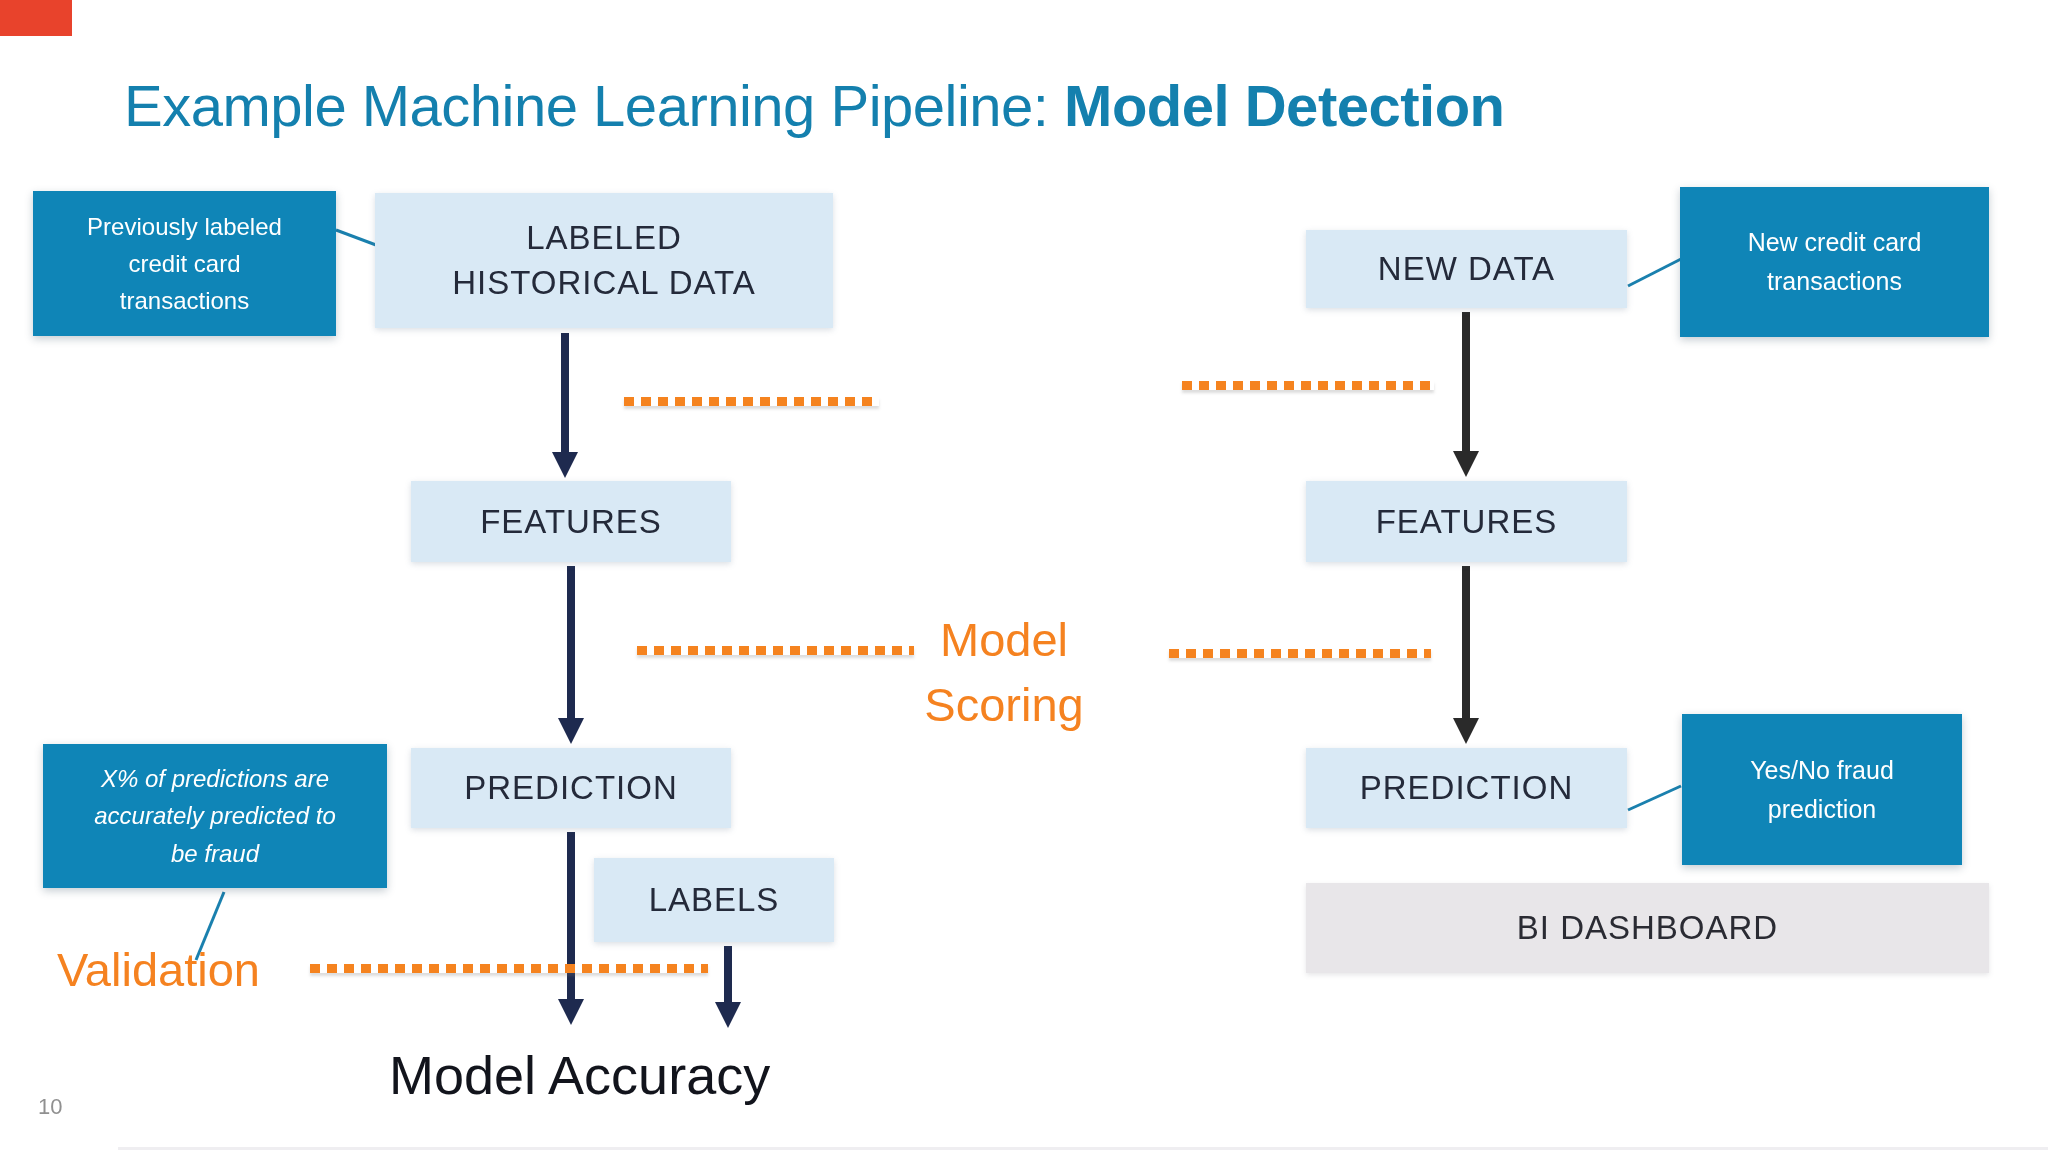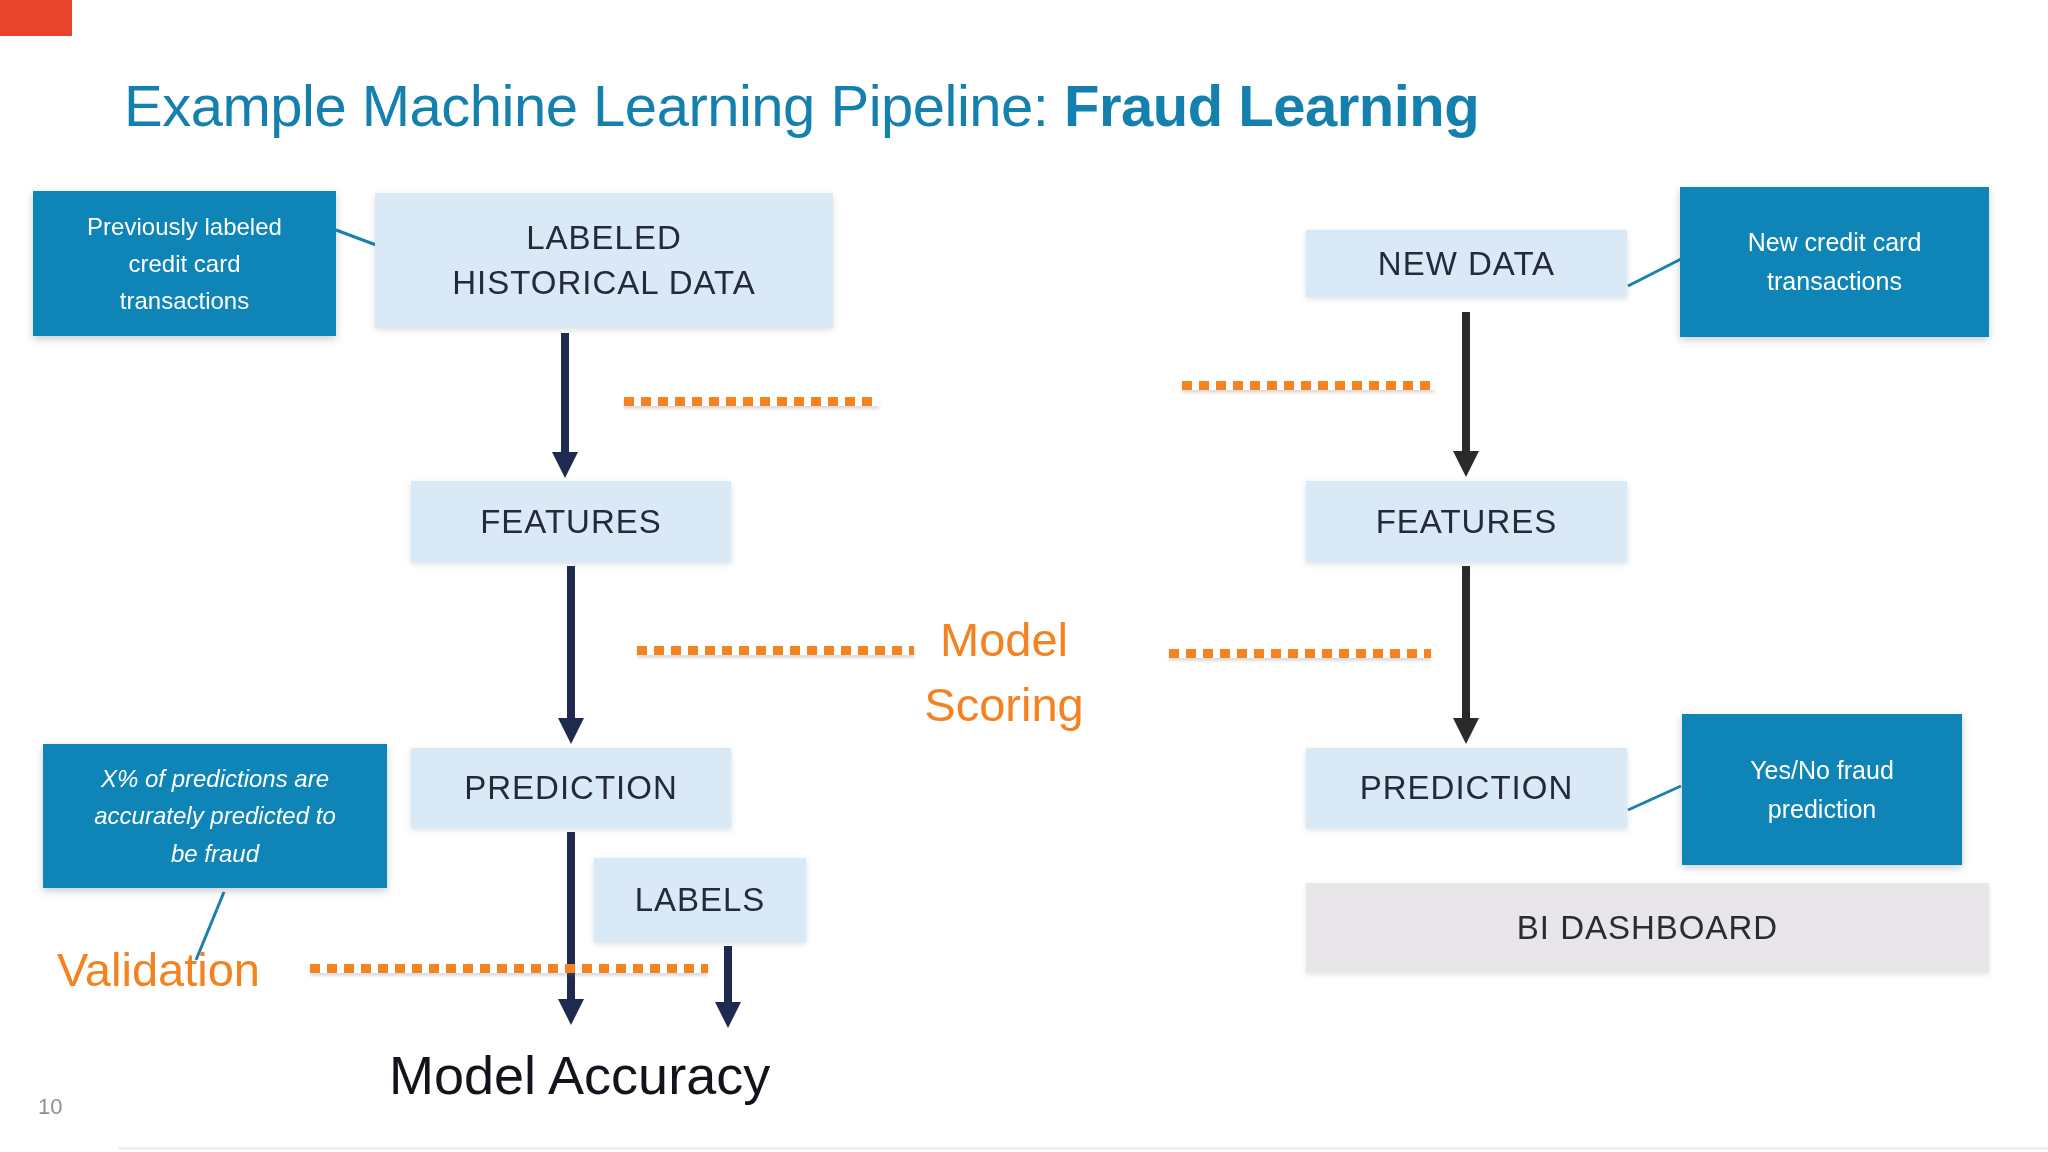--- a/index.html
+++ b/index.html
@@ -35,22 +35,22 @@
     box-shadow:0 2px 5px rgba(90,90,100,0.15);
   }
   .stage{font-size:33px;letter-spacing:1px;}
   .callout{font-size:24px;line-height:1.55;}
   .callout .inner{max-width:245px;}
   
   #box-labeled{left:375px;top:193px;width:458px;height:135px;}
   #box-labeled .inner{max-width:340px;line-height:1.35;}
   #box-features-left{left:411px;top:481px;width:320px;height:81px;}
   #box-prediction-left{left:411px;top:748px;width:320px;height:80px;}
-  #box-labels{left:594px;top:858px;width:212px;height:84px;}
-  #box-newdata{left:1306px;top:230px;width:321px;height:67px;}
+  #box-labels{left:594px;top:858px;width:240px;height:84px;}
+  #box-newdata{left:1306px;top:230px;width:321px;height:78px;}
   #box-features-right{left:1306px;top:481px;width:321px;height:81px;}
   #box-prediction-right{left:1306px;top:748px;width:321px;height:80px;}
   #box-dashboard{left:1306px;top:883px;width:683px;height:90px;}
   
   #box-prev-labeled{left:33px;top:191px;width:303px;height:145px;}
   #box-prev-labeled .inner{max-width:215px;}
   #box-xpct{left:43px;top:744px;width:344px;height:144px;font-style:italic;}
   #box-newcredit{left:1680px;top:187px;width:309px;height:150px;font-size:25px;}
   #box-newcredit .inner{max-width:225px;}
   #box-yesno{left:1682px;top:714px;width:280px;height:151px;font-size:25px;}
@@ -80,21 +80,21 @@
   #bottom-rule{left:118px;top:1147px;width:1930px;height:3px;background:#efeef1;}
   #arrow-layer{left:0;top:0;}
 </style>
 </head>
 <body>
 
 <div id="slide">
 
   <div id="corner-accent" class="abs"></div>
 
-  <div id="title" class="abs"><span>Example Machine Learning Pipeline: </span><span class="bold">Fraud Learning</span></div>
+  <div id="title" class="abs"><span>Example Machine Learning Pipeline: </span><span class="bold">Model Detection</span></div>
 
   <svg id="arrow-layer" class="abs" width="2048" height="1152" viewBox="0 0 2048 1152">
 
     <g stroke="#1a80ae" stroke-width="3" fill="none">
       <line x1="336" y1="230" x2="376" y2="245"></line>
       <line x1="224" y1="892" x2="196" y2="960"></line>
       <line x1="1628" y1="286" x2="1681" y2="259"></line>
       <line x1="1628" y1="810" x2="1681" y2="786"></line>
     </g>
 

